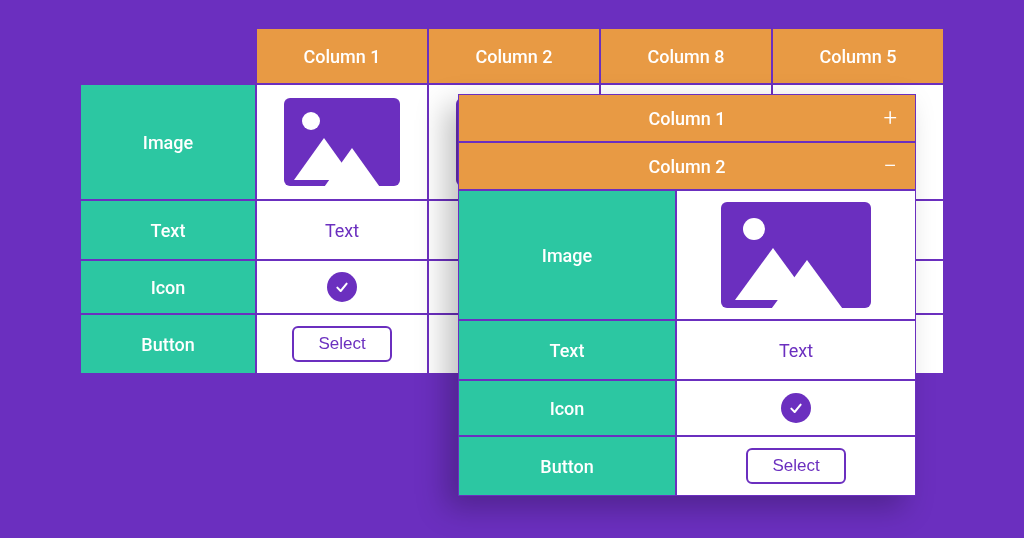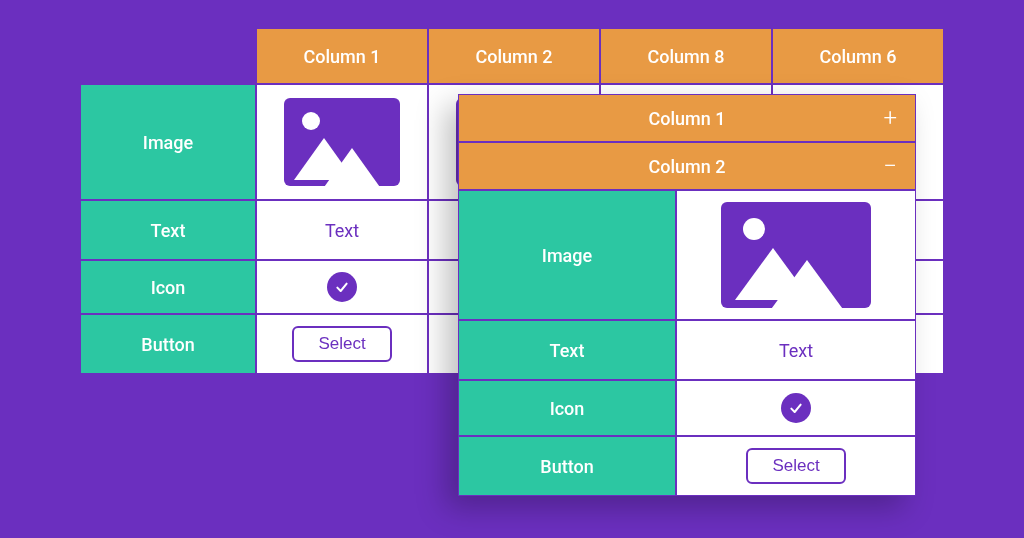--- a/index.html
+++ b/index.html
@@ -227,21 +227,21 @@
   }
 </style>
 </head>
 <body>
 
 <div class="back-table">
   <div class="back-headers">
     <div class="back-header-cell">Column 1</div>
     <div class="back-header-cell">Column 2</div>
     <div class="back-header-cell">Column 8</div>
-    <div class="back-header-cell">Column 6</div>
+    <div class="back-header-cell">Column 5</div>
   </div>
   <div class="back-body">
     <div class="back-rowlabels">
       <div class="back-rowlabel img">Image</div>
       <div class="back-rowlabel txt">Text</div>
       <div class="back-rowlabel icn">Icon</div>
       <div class="back-rowlabel btn">Button</div>
     </div>
 
     <div class="back-cells-col">

